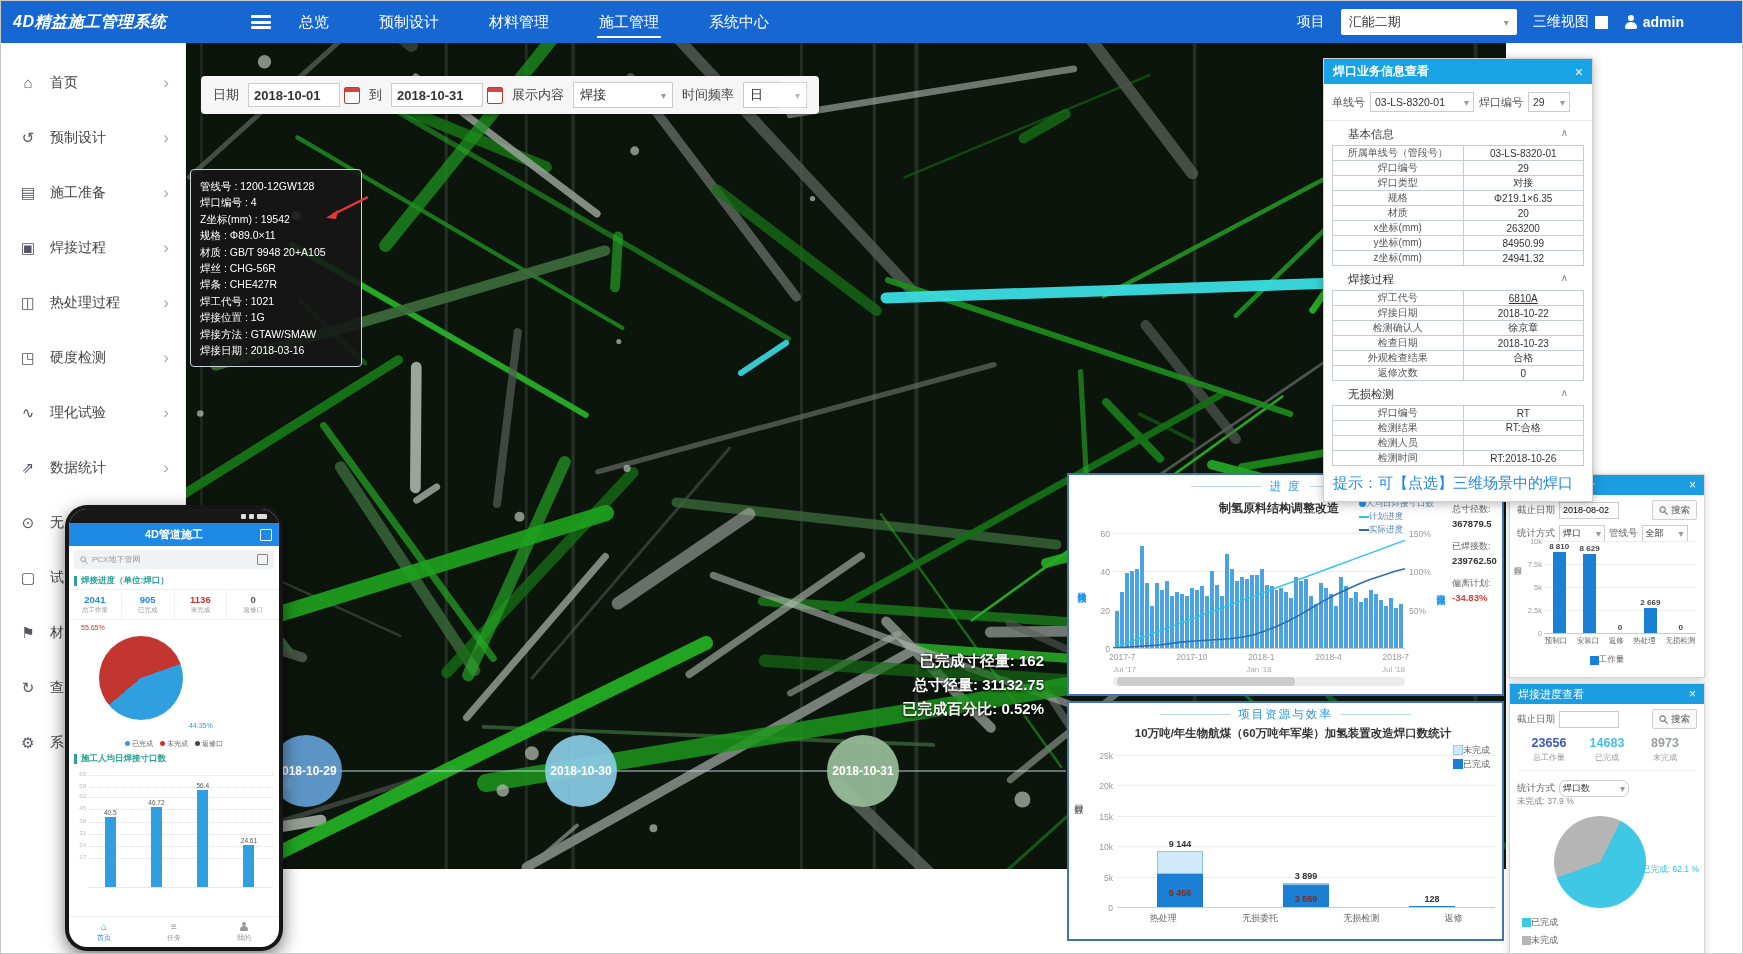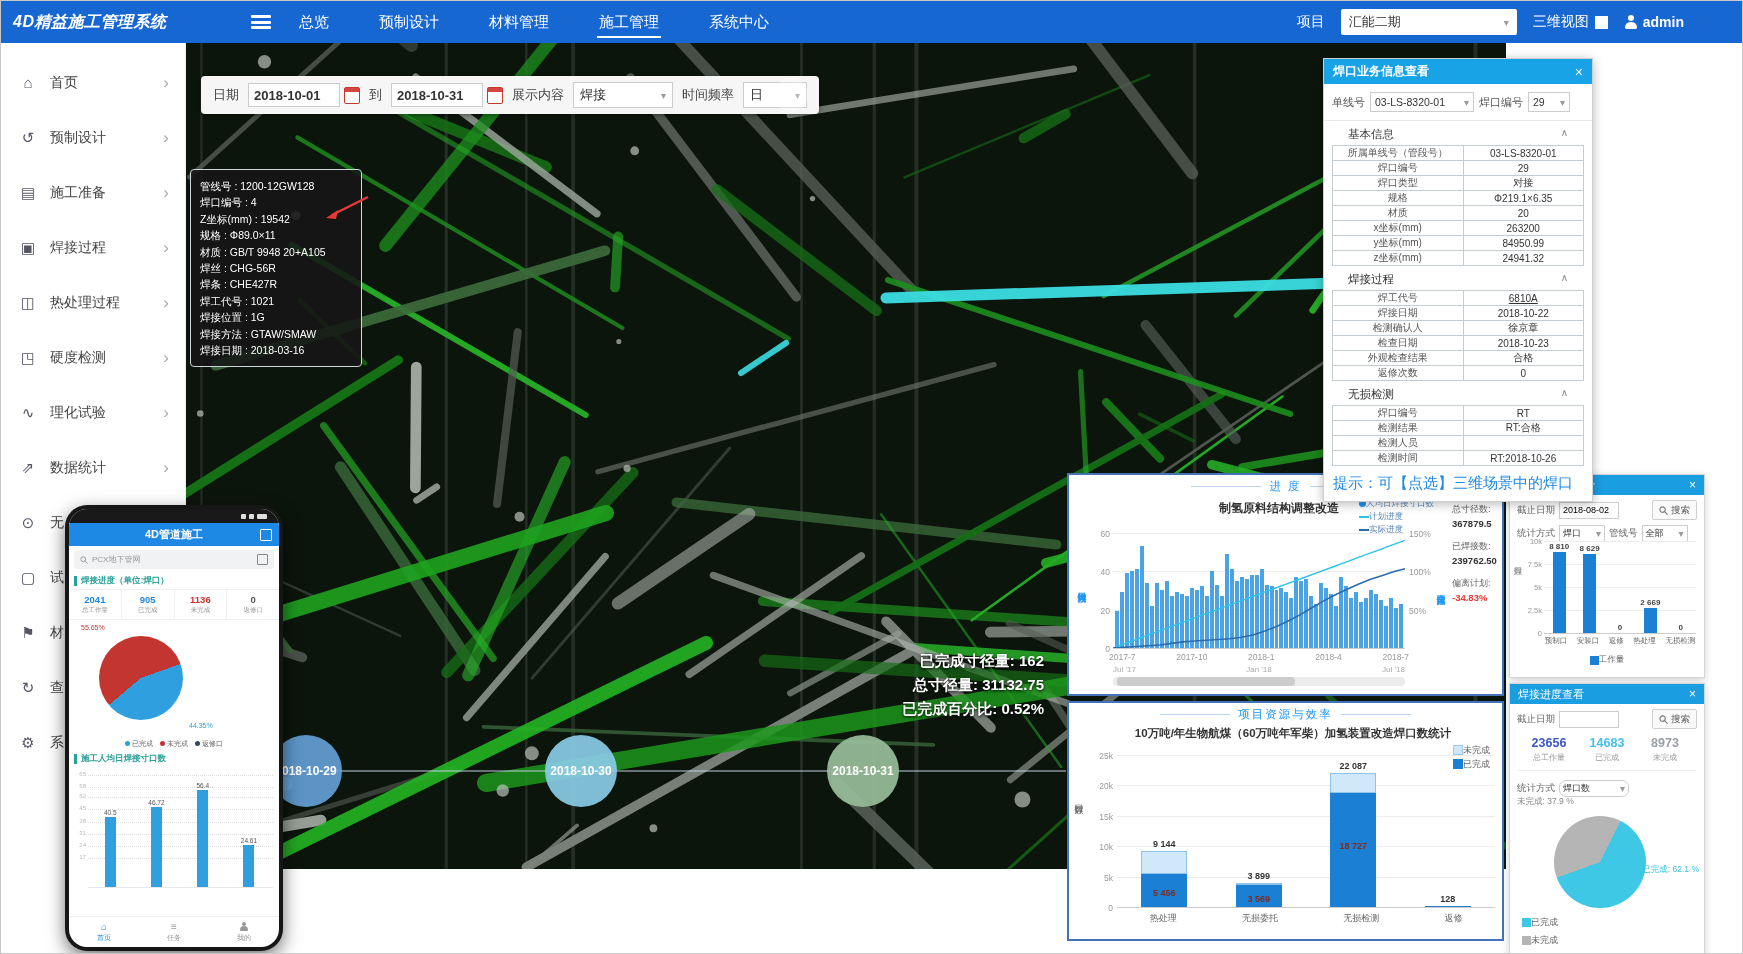--- a/index.html
+++ b/index.html
@@ -772,27 +772,20 @@
           </div>
         </div>
         <div class="rs-col">
           <div class="rs-total">3 899</div>
           <div class="rs-undone" style="height: 2.0064px;"></div>
           <div class="rs-done" style="height: 21.6995px;">
             <div class="rs-done-label">3 569</div>
           </div>
         </div>
         <div class="rs-col">
-          <div class="rs-total">22 087</div>
-          <div class="rs-undone" style="height: 20.4288px;"></div>
-          <div class="rs-done" style="height: 113.86px;">
-            <div class="rs-done-label">18 727</div>
-          </div>
-        </div>
-        <div class="rs-col">
           <div class="rs-total">128</div>
           <div class="rs-done" style="height: 1.5px;"></div>
         </div>
       </div>
     <div class="rs-xticks">
 
     <span>热处理</span>
         <span>无损委托</span>
         <span>无损检测</span>
         <span>返修</span>

